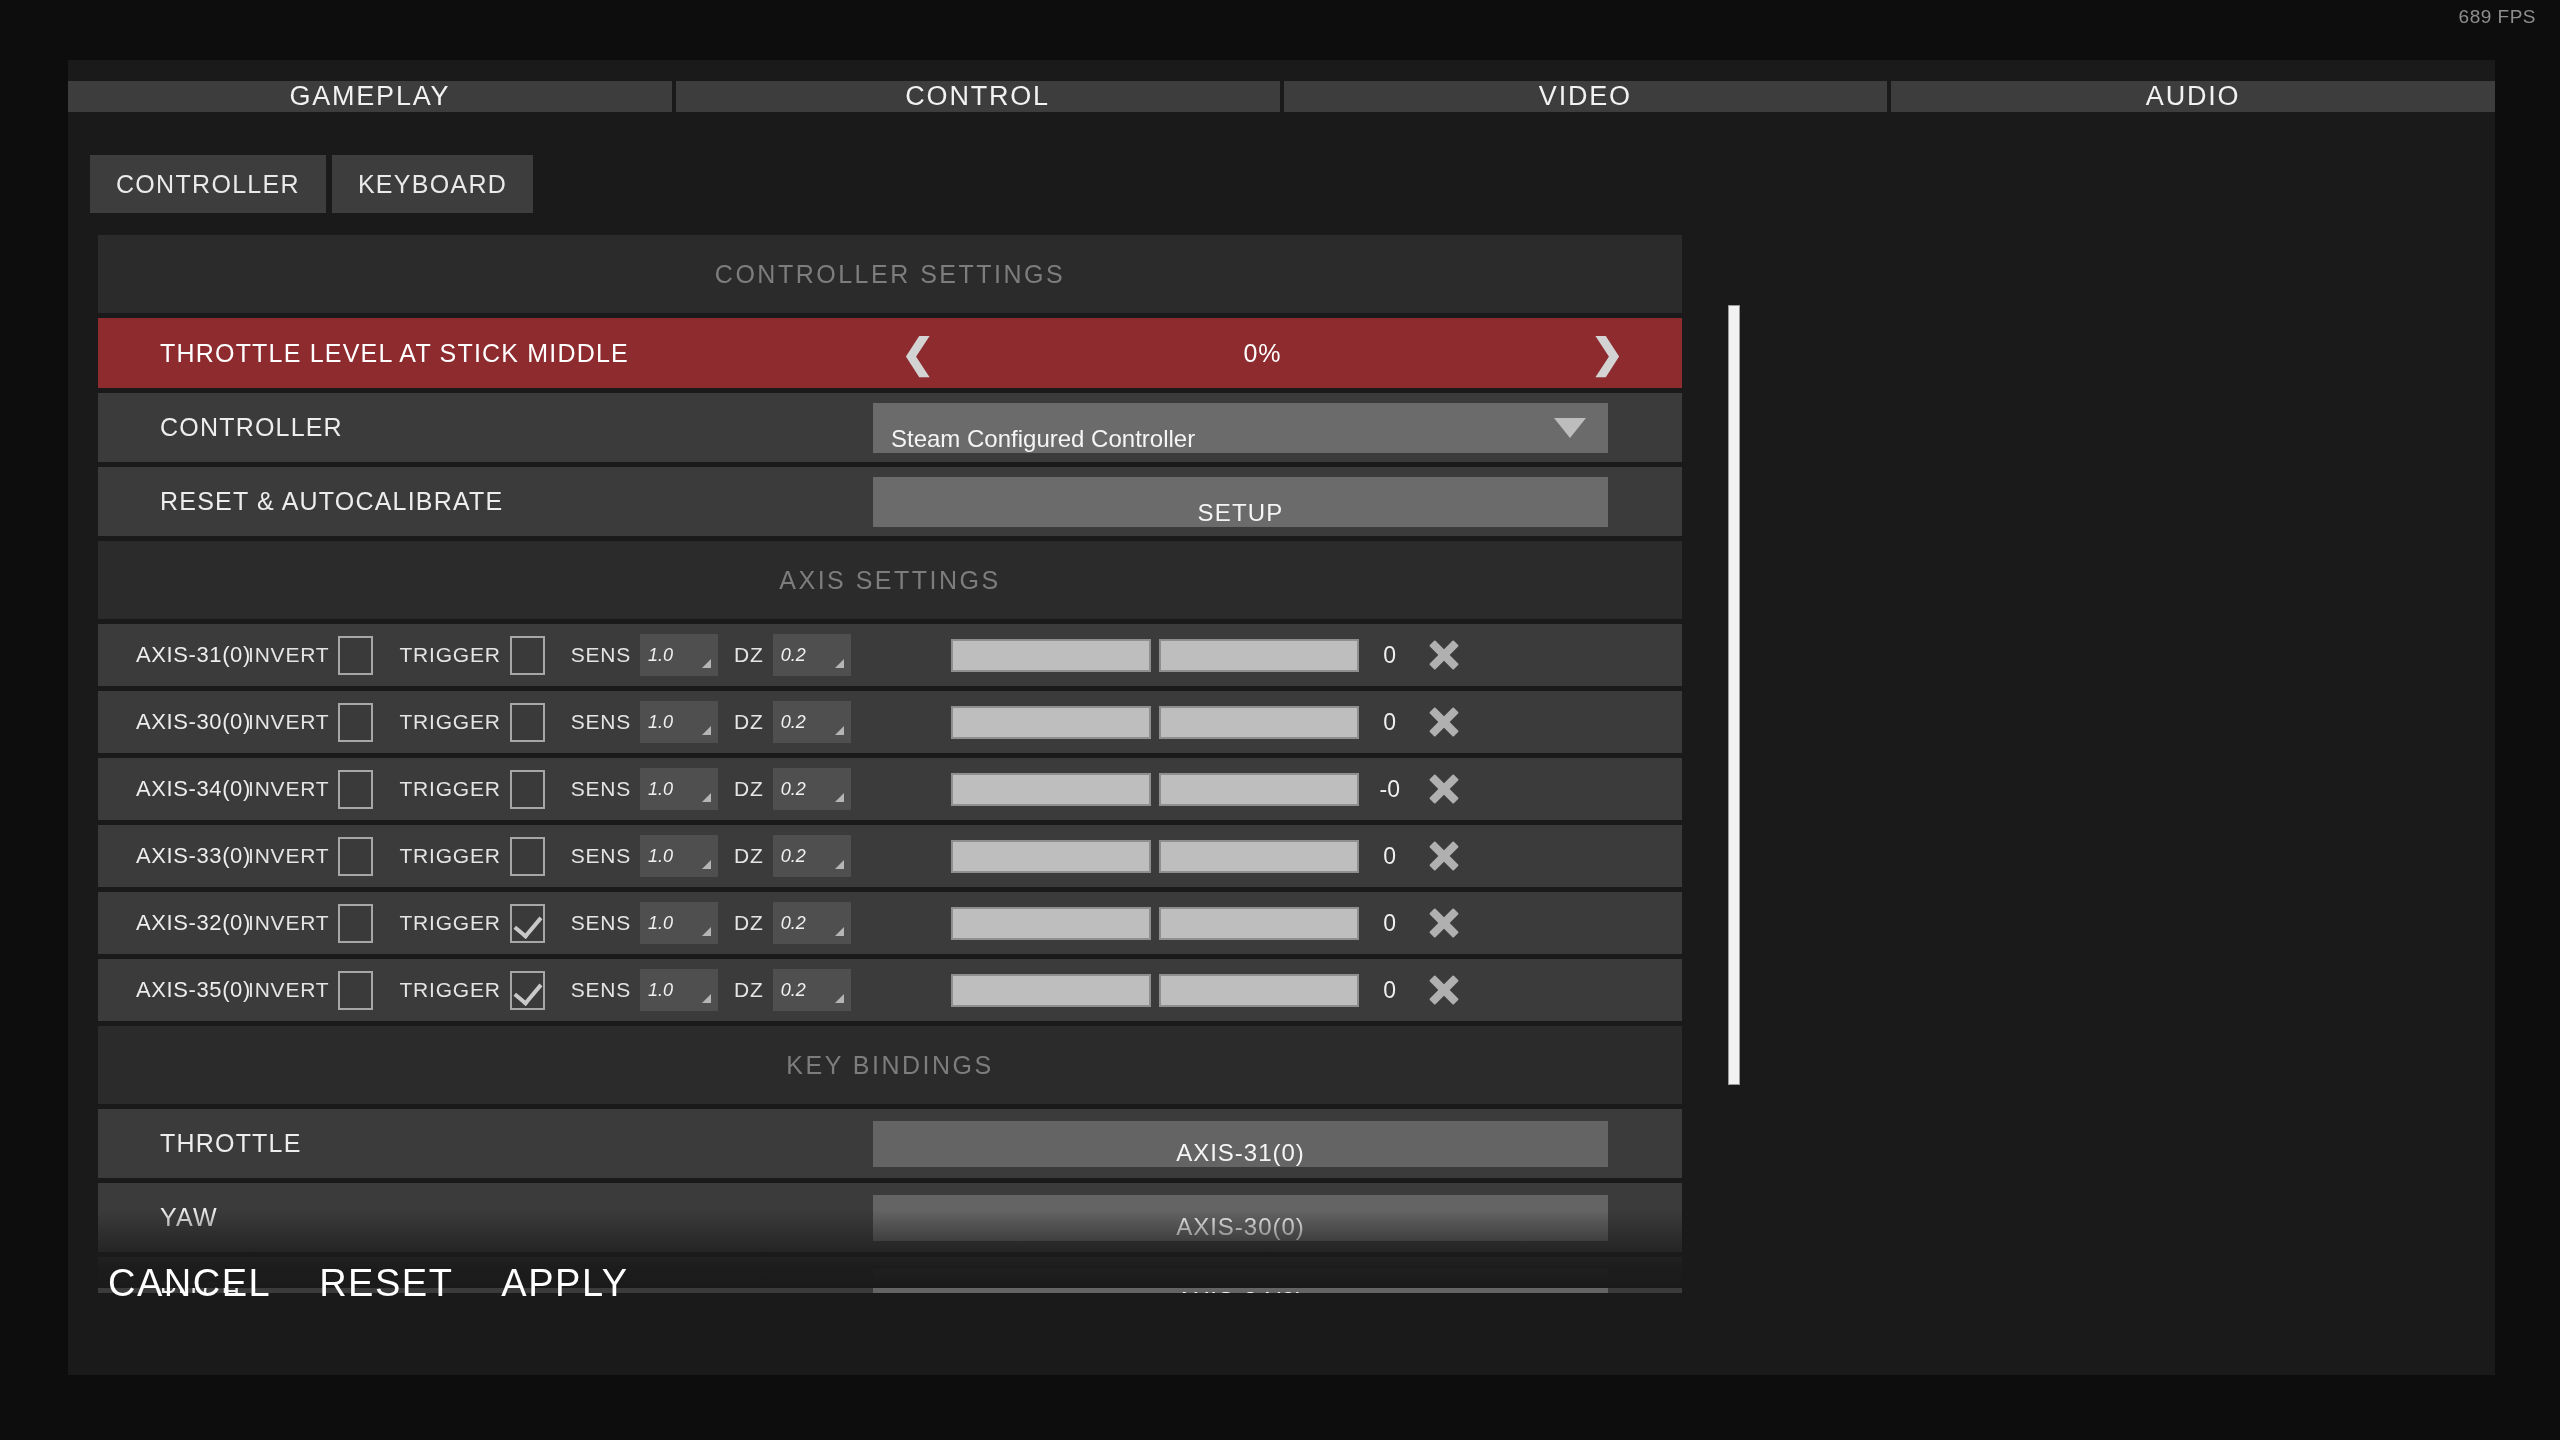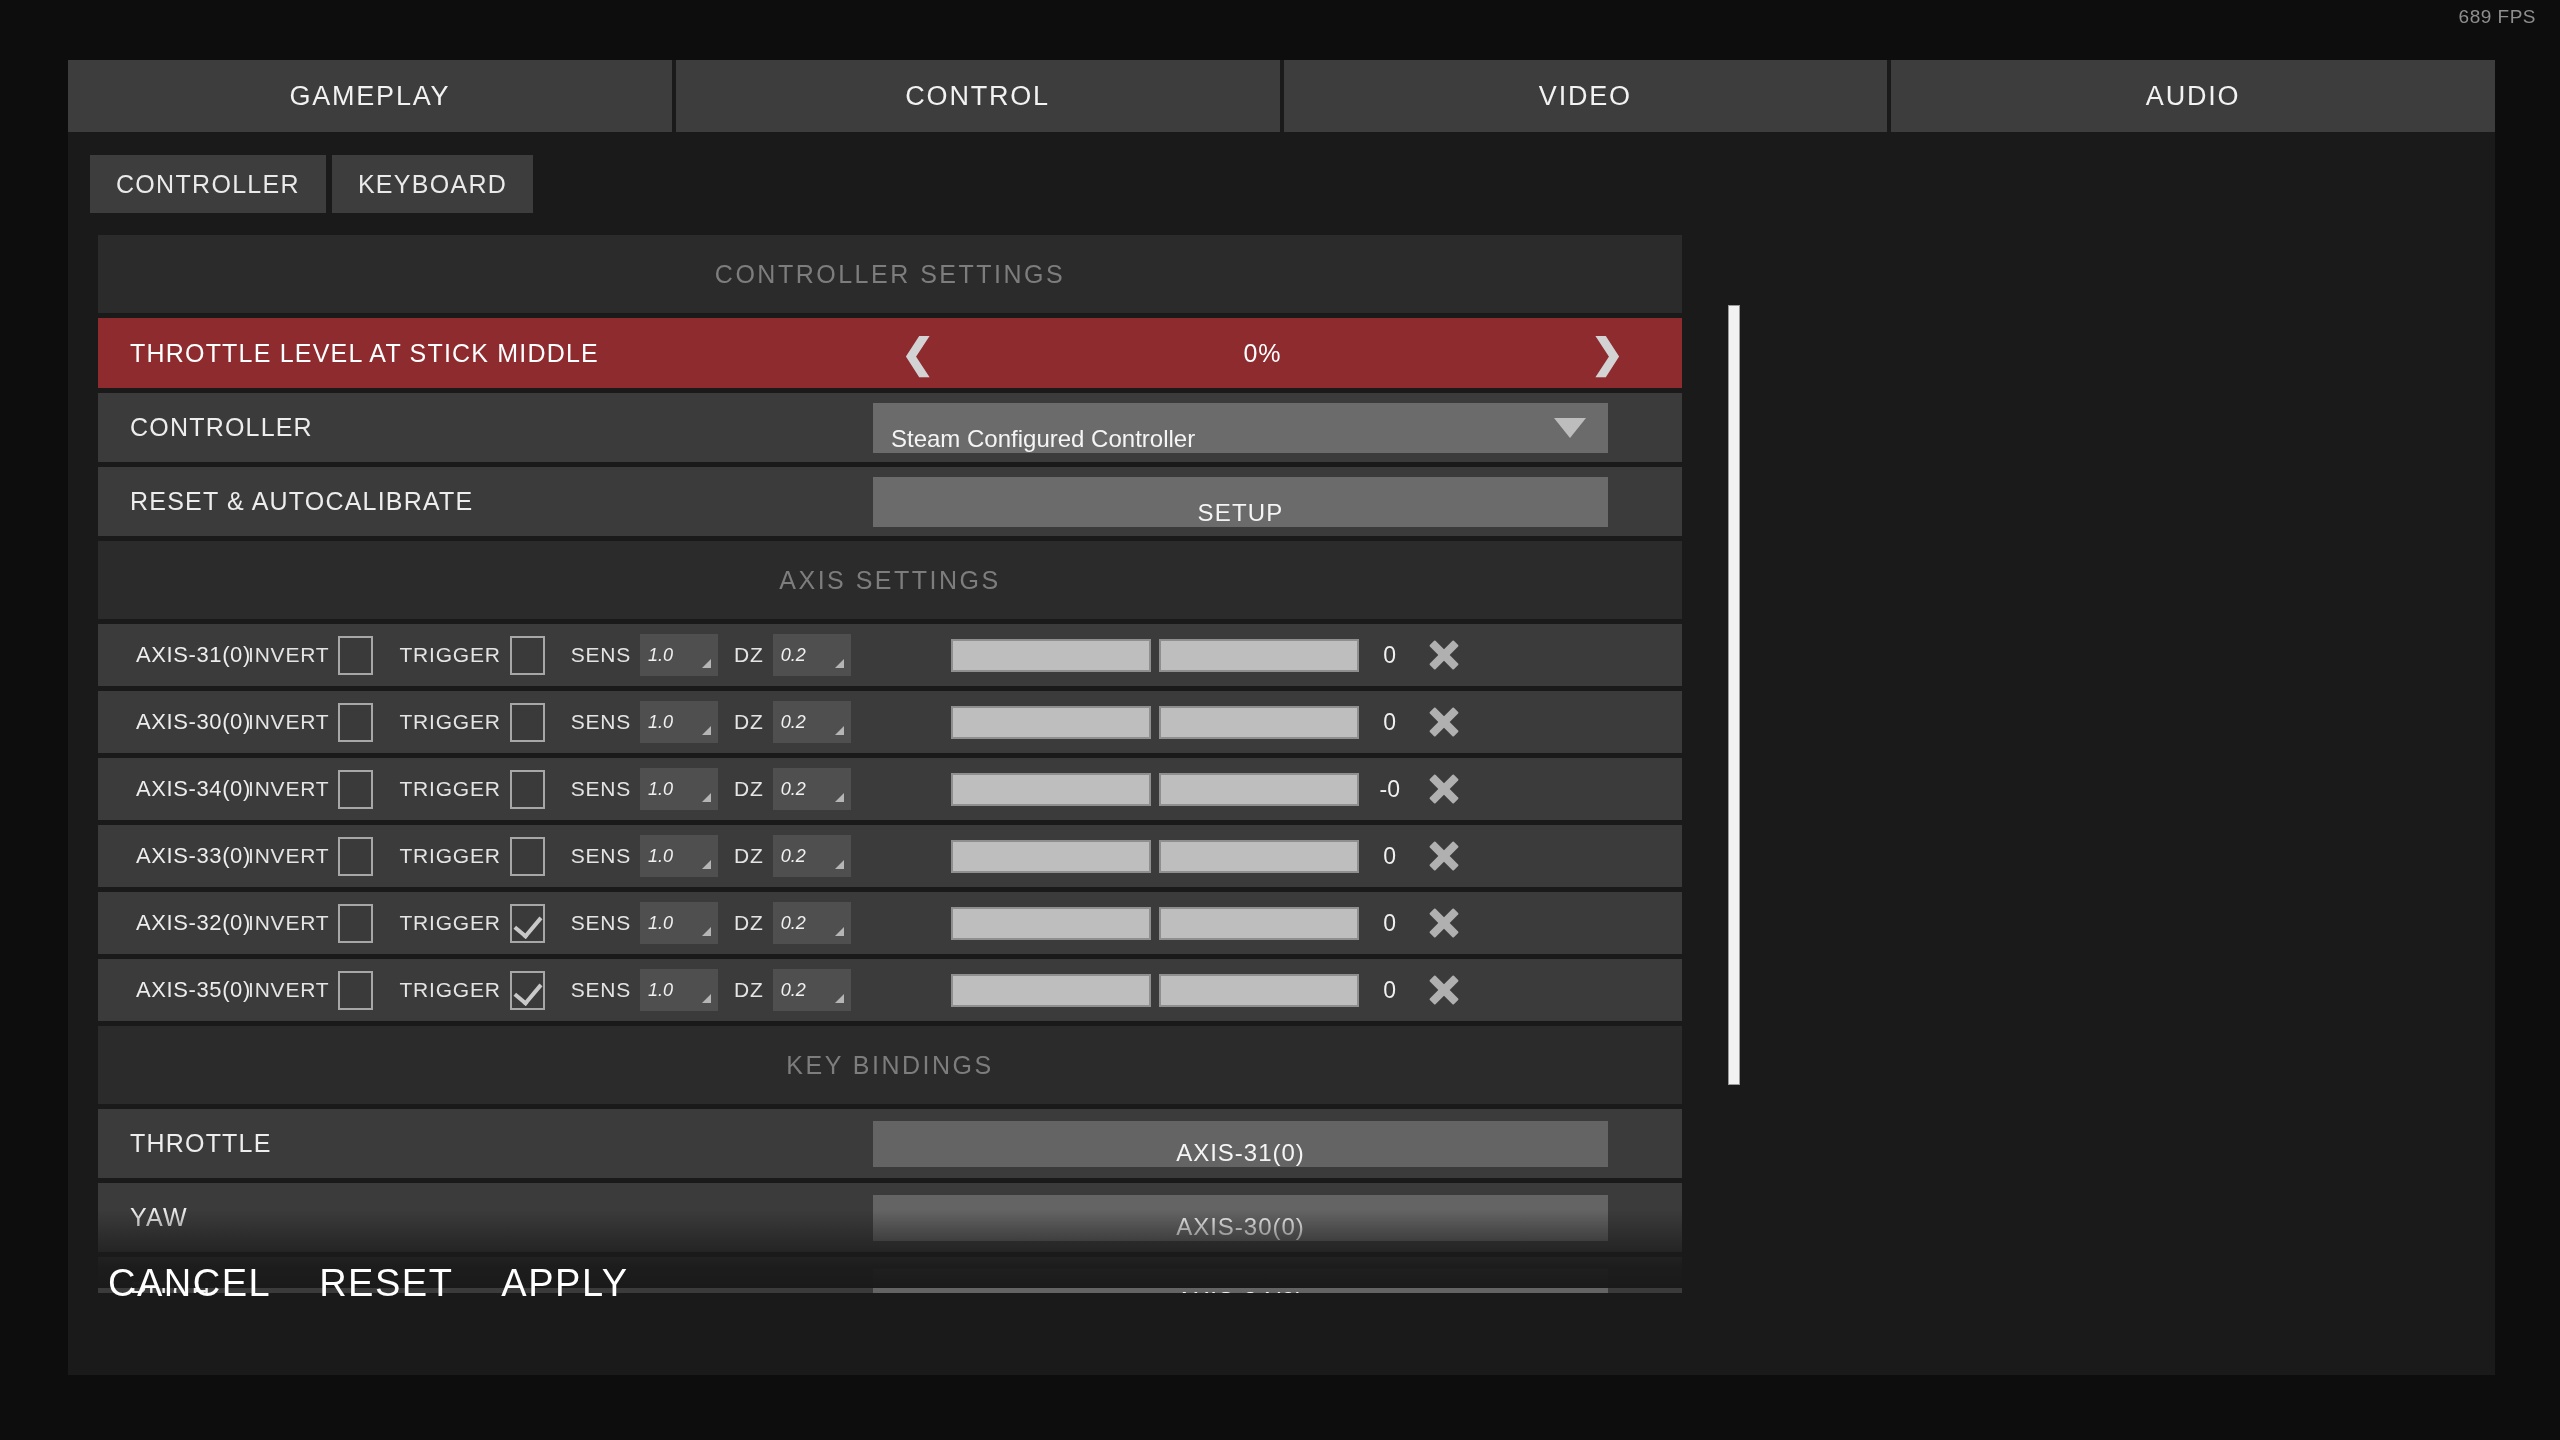--- a/index.html
+++ b/index.html
@@ -18,21 +18,21 @@
   }
 
   
   #panel {
     position: absolute; left: 68px; top: 60px;
     width: 2427px; height: 1315px;
     background: #1a1a1a;
   }
 
   
-  #maintabs { position: absolute; left: 0; top: 0; width: 2427px; height: 72px; display: flex; gap: 4px; }
+  #maintabs { position: absolute; left: 0; top: 0; width: 2427px; height: 72px; display: flex; gap: 4px; align-items: center; }
   .maintab {
     flex: 1; background: #3d3d3d; color: #f2f2f2;
     display: flex; align-items: center; justify-content: center;
     font-size: 27px; letter-spacing: 1.8px;
     font-stretch: condensed;
   }
 
   
   #subtabs { position: absolute; left: 22px; top: 95px; display: flex; gap: 6px; }
   .subtab {
@@ -54,21 +54,21 @@
     height: 78px; background: #2b2b2b; margin-bottom: 5px;
     display: flex; align-items: center; justify-content: center;
     color: #7d7d7d; font-size: 25px; letter-spacing: 2.5px; font-stretch: condensed;
   }
 
   .row {
     height: 69px; background: #3b3b3b; margin-bottom: 5px;
     display: flex; align-items: center; position: relative;
   }
   .row-label {
-    padding-left: 32px; color: #ededed;
+    padding-left: 62px; color: #ededed;
     font-size: 25px; letter-spacing: 1.2px; font-stretch: condensed;
     white-space: nowrap;
   }
 
   
   .row.highlight { background: #8d2b2e; height: 70px; }
   .row.highlight .row-label { color: #fff; }
   .spin-wrap {
     position: absolute; left: 765px; right: 10px; top: 0; bottom: 0;
     display: flex; align-items: center; justify-content: space-between;

